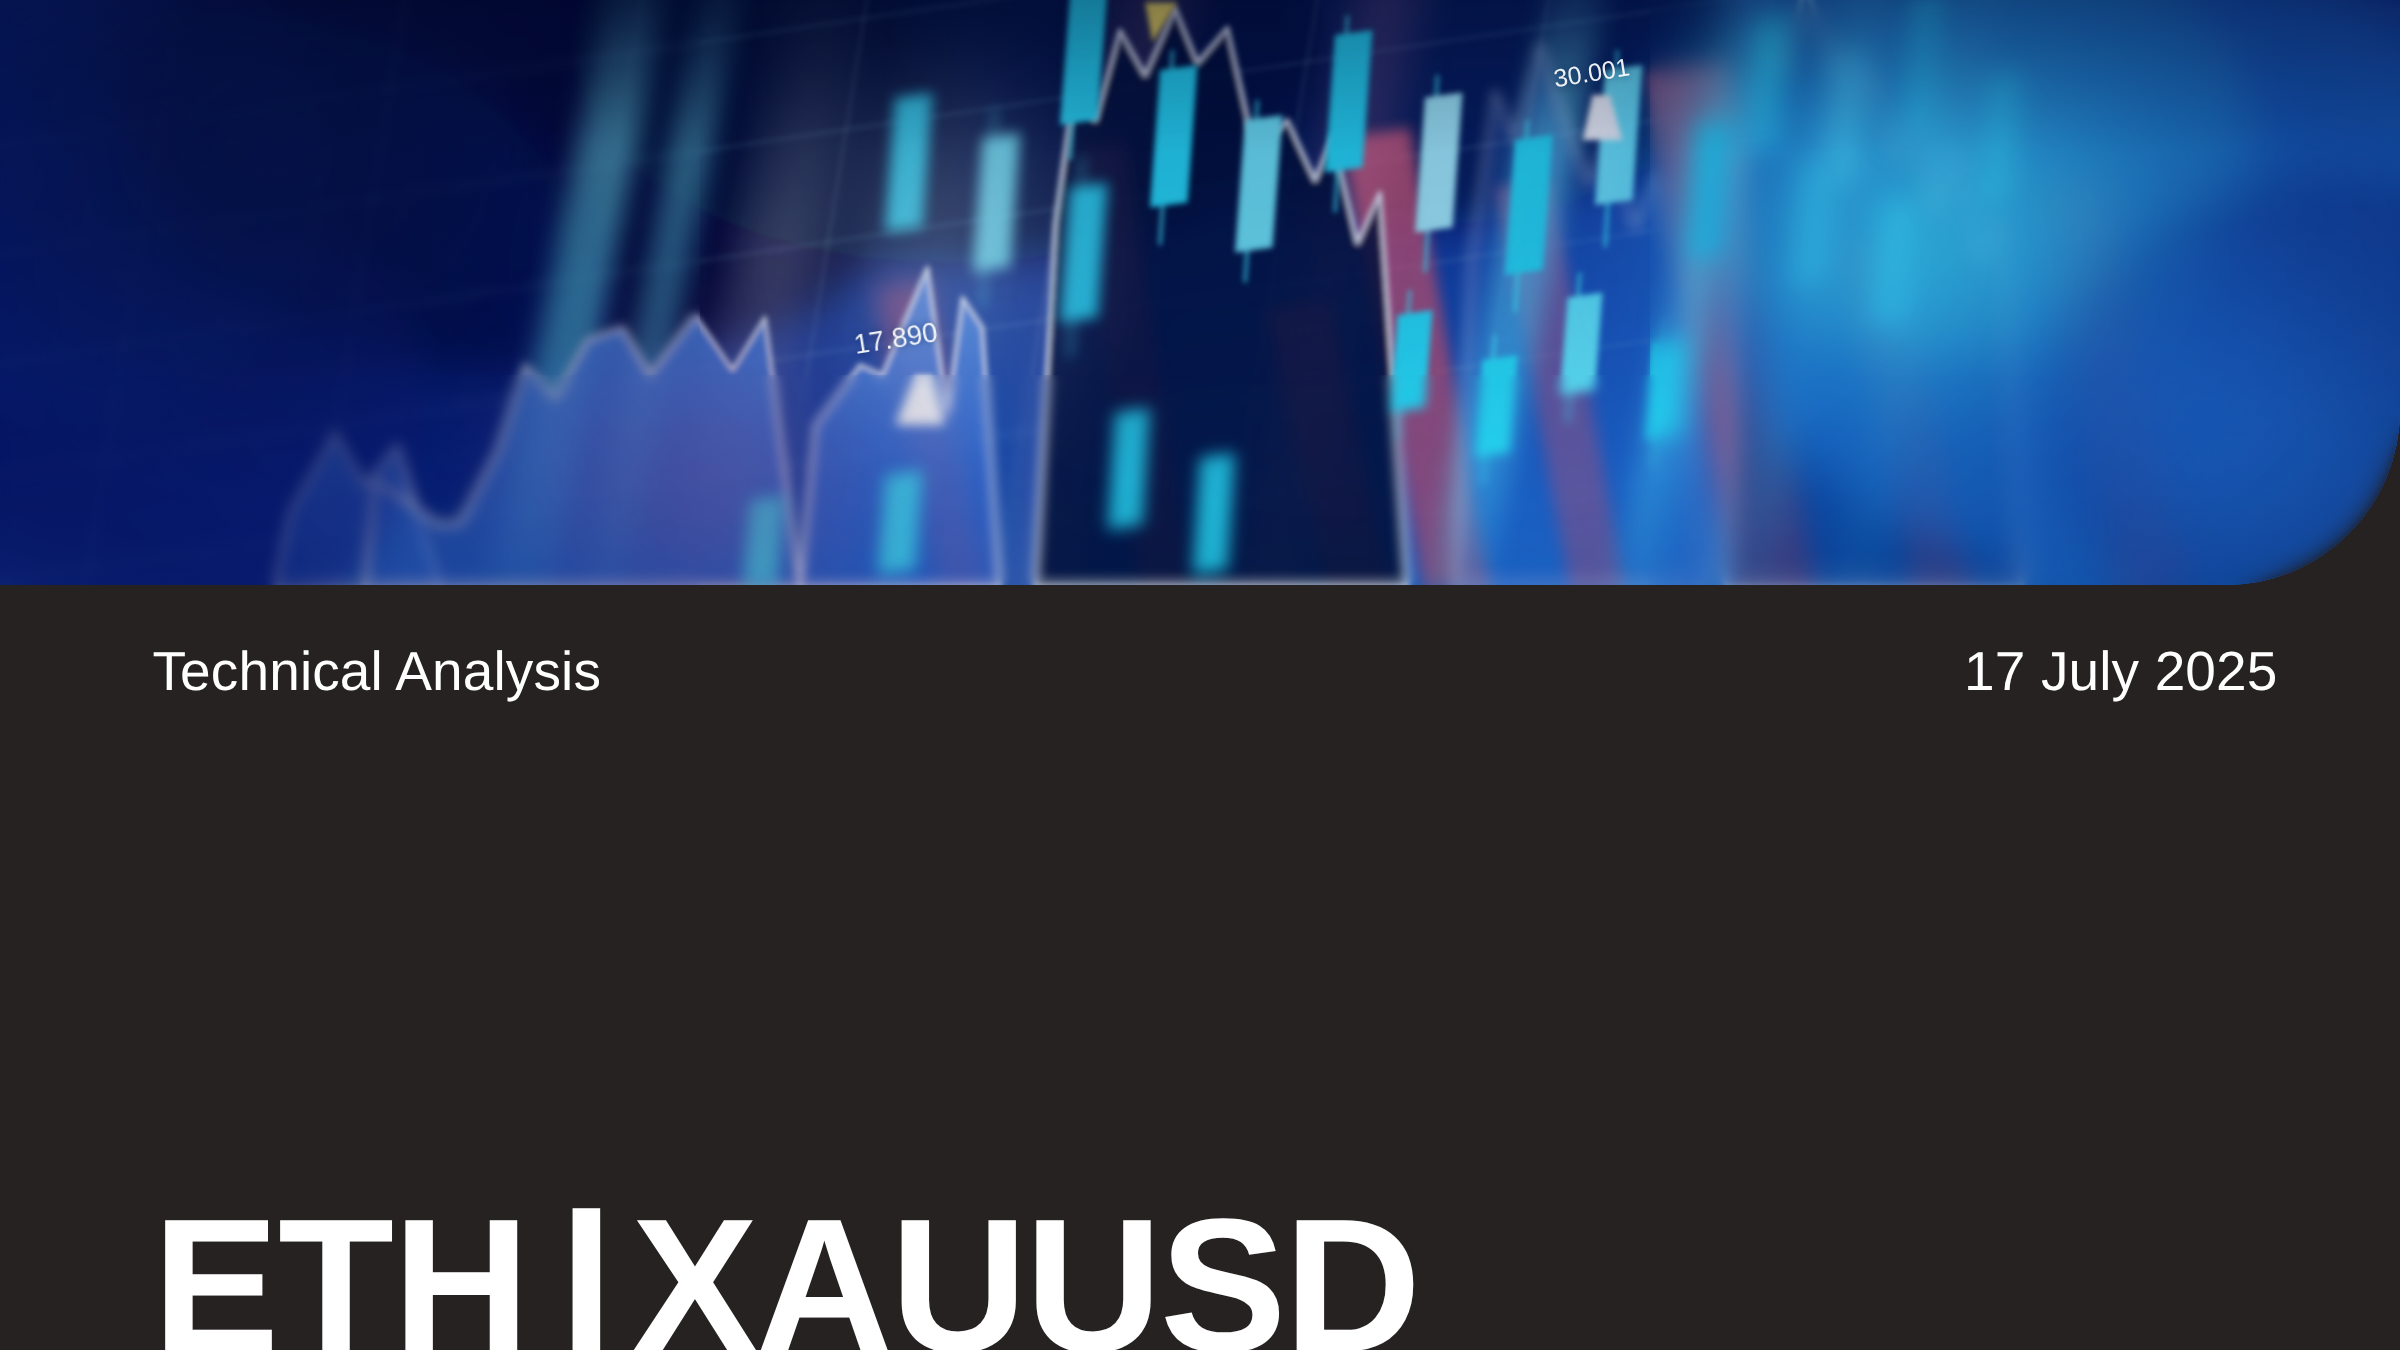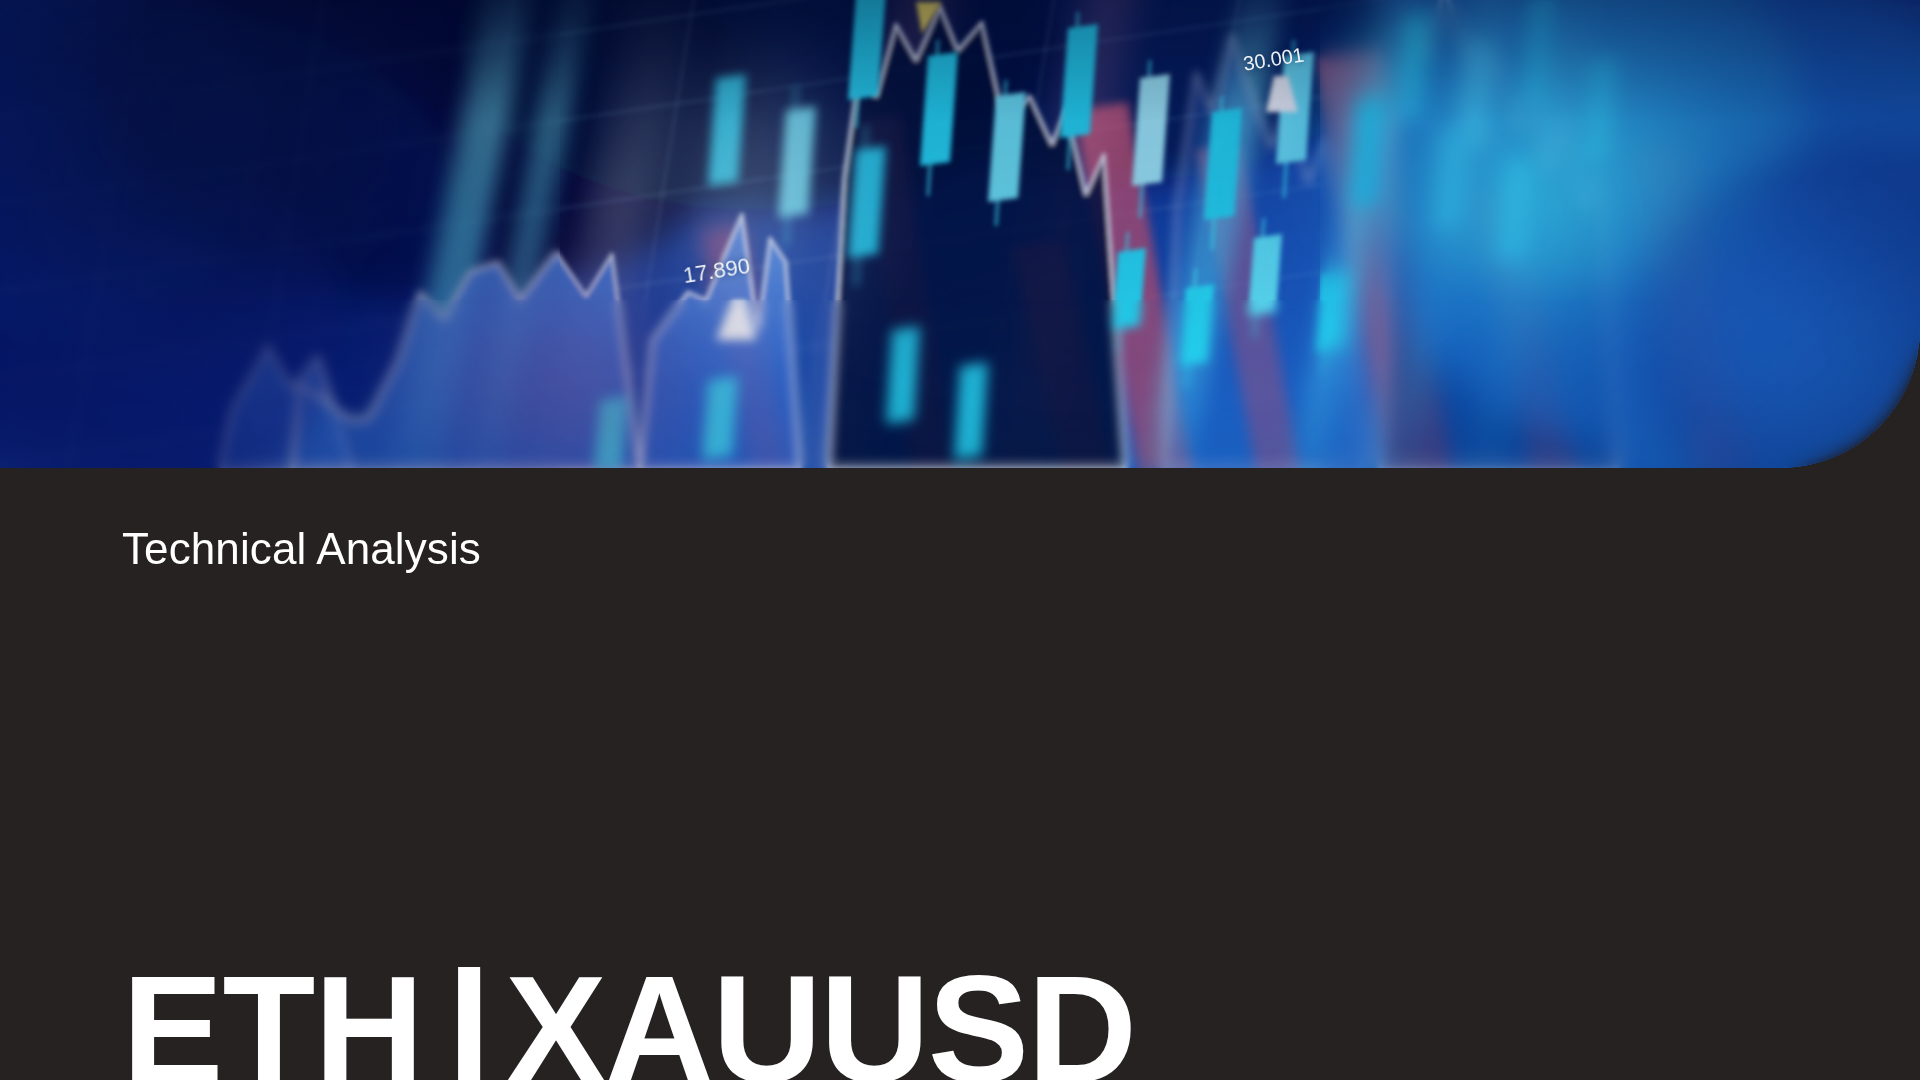--- a/index.html
+++ b/index.html
@@ -86,21 +86,21 @@
   .content {
     position:absolute;
     left:0; top:468px;
     width:1920px;
     height:612px;
   }
 
   .meta-row {
     position:absolute;
     left:122px;
-    top:59px;
+    top:48px;
     width:1700px;
     display:flex;
     align-items:baseline;
     justify-content:space-between;
   }
 
   .kicker {
     color:#ffffff;
     font-size:44px;
     font-weight:400;
@@ -384,20 +384,21 @@
 
     <div class="price-tag tag-30001">30.001</div>
     <div class="price-tag tag-17890">17.890</div>
     <div class="price-tag tag-faint"></div>
   </div>
 
   <div class="content">
 
     <div class="meta-row">
       <div class="kicker">Technical Analysis</div>
+      <div class="date">17 July 2025</div>
     </div>
 
     <div class="headline">
       <span class="pair-a">ETH</span>
       <span class="sep">|</span>
       <span class="pair-b">XAUUSD</span>
     </div>
 
   </div>
 

